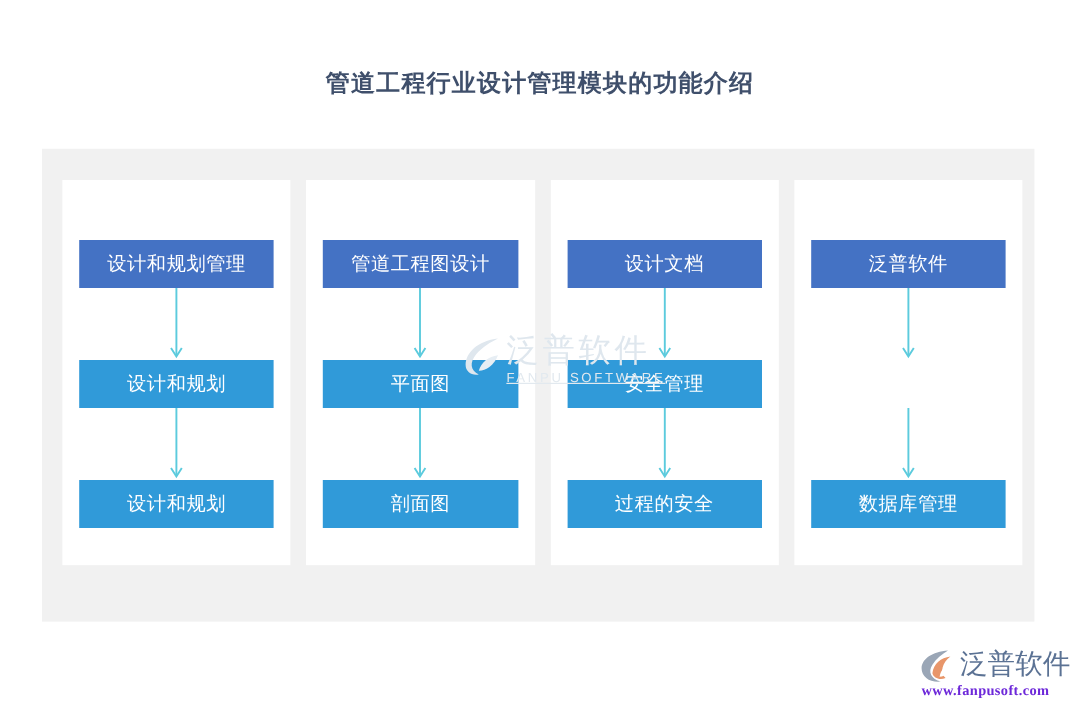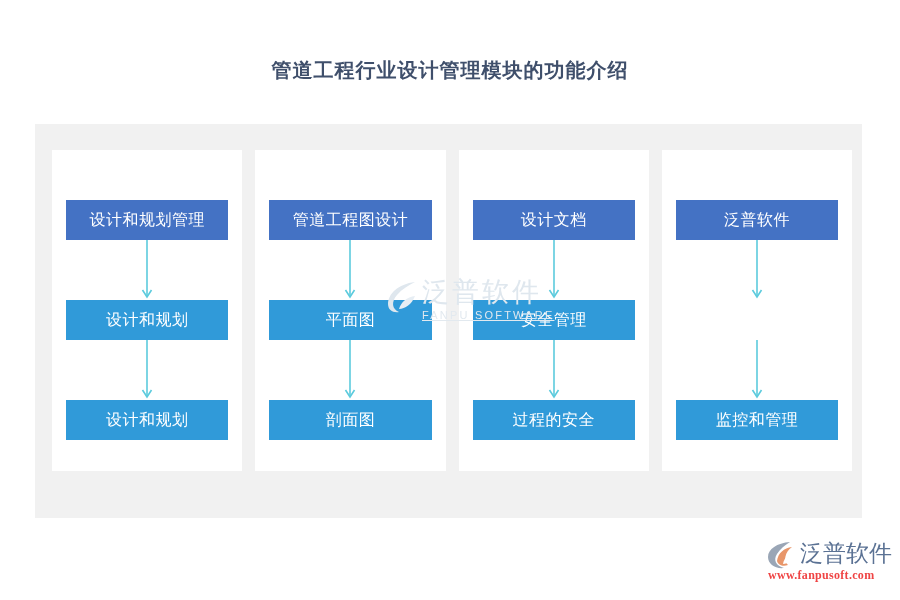--- a/index.html
+++ b/index.html
@@ -152,21 +152,21 @@
     color: #5b7294;
     letter-spacing: 0px;
     white-space: nowrap;
     font-weight: 400;
   }
   .brand .brand-url {
     position: absolute;
     left: 2px;
     top: 30px;
     font-size: 12px;
-    color: #ef4444;
+    color: #6d28d9;
     letter-spacing: 0.3px;
     white-space: nowrap;
     font-family: "Liberation Serif", "DejaVu Serif", serif;
     font-weight: 700;
   }
 </style>
 </head>
 <body>
 
 <div class="page-title">管道工程行业设计管理模块的功能介绍</div>
@@ -257,21 +257,21 @@
         <polyline points="2.5,50 7,57 11.5,50" fill="none" stroke="#5ccbdd" stroke-width="1.6"></polyline>
       </svg>
     </div>
     <div class="connector c-2">
       <svg width="14" height="60" viewBox="0 0 14 60" xmlns="http://www.w3.org/2000/svg">
         <line x1="7" y1="0" x2="7" y2="56" stroke="#5ccbdd" stroke-width="1.6"></line>
         <polyline points="2.5,50 7,57 11.5,50" fill="none" stroke="#5ccbdd" stroke-width="1.6"></polyline>
       </svg>
     </div>
     <div class="node lvl-2">
-      <span>监控和管理</span>
+      <span>数据库管理</span>
     </div>
   </div>
 
 </div>
 
 <div class="watermark">
   <svg class="wm-mark" viewBox="0 0 40 40" xmlns="http://www.w3.org/2000/svg">
     <path d="M33 6 C16 8, 6 18, 6 28 C6 34, 11 37, 17 36 C10 33, 9 26, 15 19 C20 13, 27 9, 33 6 Z" fill="#dfe7ee"></path>
     <path d="M33 20 C25 21, 19 26, 17 33 C23 33, 30 28, 33 20 Z" fill="#e7eef4"></path>
   </svg>

